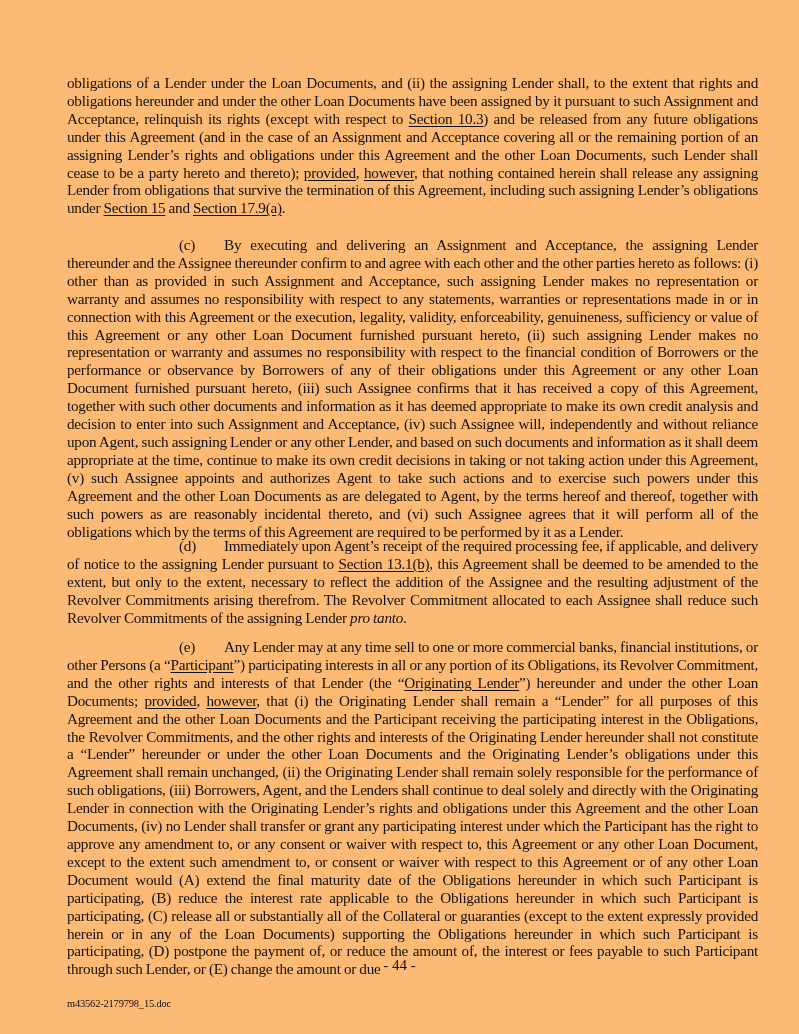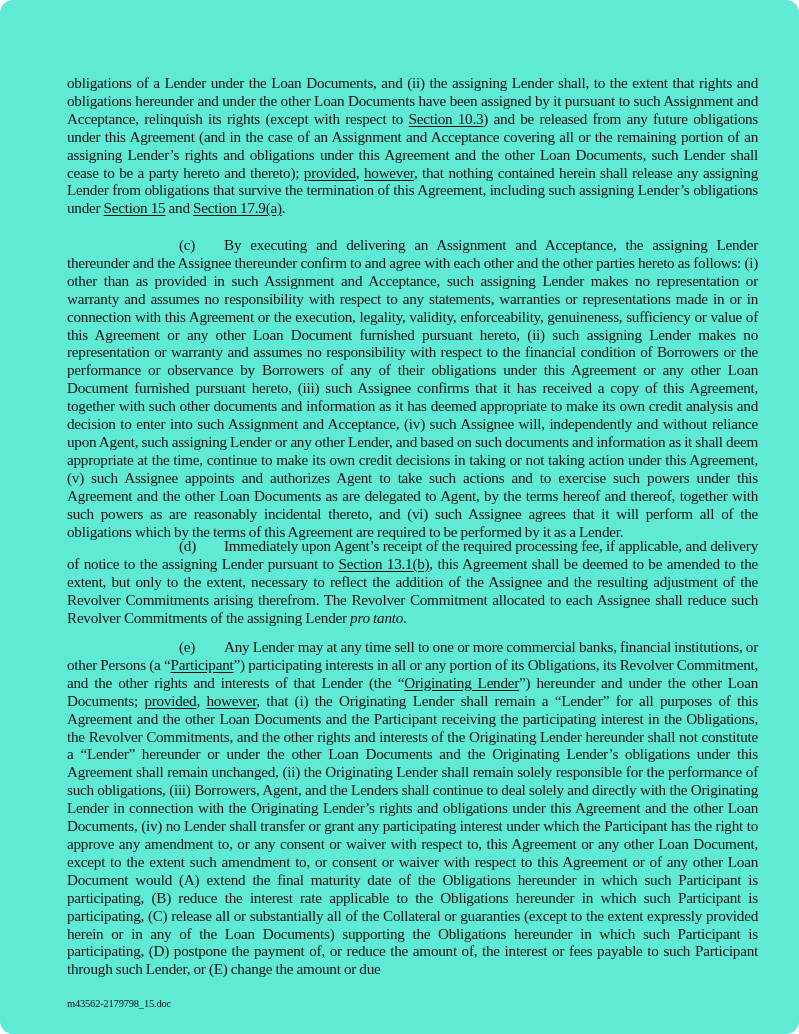--- a/index.html
+++ b/index.html
@@ -1,19 +1,19 @@
 <!DOCTYPE html>
 <html><head>
 <meta charset="utf-8">
 <style>
   html, body { margin: 0; padding: 0; background: #ffffff; }
   body { width: 799px; height: 1034px; position: relative; overflow: hidden; }
   .page {
-    position: absolute; left: 0; top: 0; width: 799px; height: 1034px; background: #5eead4;
-    font-family: "Liberation Serif", serif; color: #111; border-radius: 13px;
+    position: absolute; left: 0; top: 0; width: 799px; height: 1034px; background: #fdba74;
+    font-family: "Liberation Serif", serif; color: #111;
   }
   .para {
     position: absolute; left: 67px; width: 691px;
     font-size: 15.2px; line-height: 17.9px; text-align: justify;
     letter-spacing: -0.25px; word-spacing: -0.3px;
   }
   .ind-label { display: inline-block; width: 112px; }
   u { text-decoration: underline; text-underline-offset: 2px; }
   .pno { position: absolute; left: 0; width: 799px; top: 957px; text-align: center; font-size: 15px; font-family: "Liberation Serif", serif; }
   .foot { position: absolute; left: 67px; top: 988px; font-size: 10.5px; font-family: "Liberation Serif", serif; letter-spacing: -0.2px; margin-top: 10px; }
@@ -24,14 +24,15 @@
 <div class="page">
 
   <div class="para" style="top:74px;"><span>obligations of a Lender under the Loan Documents, and (ii) the assigning Lender shall, to the extent that rights and obligations hereunder and under the other Loan Documents have been assigned by it pursuant to such Assignment and Acceptance, relinquish its rights (except with respect to </span><u>Section 10.3</u><span>) and be released from any future obligations under this Agreement (and in the case of an Assignment and Acceptance covering all or the remaining portion of an assigning Lender’s rights and obligations under this Agreement and the other Loan Documents, such Lender shall cease to be a party hereto and thereto); </span><u>provided</u><span>, </span><u>however</u><span>, that nothing contained herein shall release any assigning Lender from obligations that survive the termination of this Agreement, including such assigning Lender’s obligations under </span><u>Section 15</u><span> and </span><u>Section 17.9(a)</u><span>.</span></div>
 
   <div class="para" style="top:236px;"><span class="ind-label"></span><span style="display:inline-block;width:45px;">(c)</span><span>By executing and delivering an Assignment and Acceptance, the assigning Lender thereunder and the Assignee thereunder confirm to and agree with each other and the other parties hereto as follows: (i) other than as provided in such Assignment and Acceptance, such assigning Lender makes no representation or warranty and assumes no responsibility with respect to any statements, warranties or representations made in or in connection with this Agreement or the execution, legality, validity, enforceability, genuineness, sufficiency or value of this Agreement or any other Loan Document furnished pursuant hereto, (ii) such assigning Lender makes no representation or warranty and assumes no responsibility with respect to the financial condition of Borrowers or the performance or observance by Borrowers of any of their obligations under this Agreement or any other Loan Document furnished pursuant hereto, (iii) such Assignee confirms that it has received a copy of this Agreement, together with such other documents and information as it has deemed appropriate to make its own credit analysis and decision to enter into such Assignment and Acceptance, (iv) such Assignee will, independently and without reliance upon Agent, such assigning Lender or any other Lender, and based on such documents and information as it shall deem appropriate at the time, continue to make its own credit decisions in taking or not taking action under this Agreement, (v) such Assignee appoints and authorizes Agent to take such actions and to exercise such powers under this Agreement and the other Loan Documents as are delegated to Agent, by the terms hereof and thereof, together with such powers as are reasonably incidental thereto, and (vi) such Assignee agrees that it will perform all of the obligations which by the terms of this Agreement are required to be performed by it as a Lender.</span></div>
 
   <div class="para" style="top:537px;"><span class="ind-label"></span><span style="display:inline-block;width:45px;">(d)</span><span>Immediately upon Agent’s receipt of the required processing fee, if applicable, and delivery of notice to the assigning Lender pursuant to </span><u>Section 13.1(b)</u><span>, this Agreement shall be deemed to be amended to the extent, but only to the extent, necessary to reflect the addition of the Assignee and the resulting adjustment of the Revolver Commitments arising therefrom.  The Revolver Commitment allocated to each Assignee shall reduce such Revolver Commitments of the assigning Lender </span><i>pro tanto</i><span>.</span></div>
 
   <div class="para" style="top:638px;"><span class="ind-label"></span><span style="display:inline-block;width:45px;">(e)</span><span>Any Lender may at any time sell to one or more commercial banks, financial institutions, or other Persons (a “</span><u>Participant</u><span>”) participating interests in all or any portion of its Obligations, its Revolver Commitment, and the other rights and interests of that Lender (the “</span><u>Originating Lender</u><span>”) hereunder and under the other Loan Documents; </span><u>provided</u><span>, </span><u>however</u><span>, that (i) the Originating Lender shall remain a “Lender” for all purposes of this Agreement and the other Loan Documents and the Participant receiving the participating interest in the Obligations, the Revolver Commitments, and the other rights and interests of the Originating Lender hereunder shall not constitute a “Lender” hereunder or under the other Loan Documents and the Originating Lender’s obligations under this Agreement shall remain unchanged, (ii) the Originating Lender shall remain solely responsible for the performance of such obligations, (iii) Borrowers, Agent, and the Lenders shall continue to deal solely and directly with the Originating Lender in connection with the Originating Lender’s rights and obligations under this Agreement and the other Loan Documents, (iv) no Lender shall transfer or grant any participating interest under which the Participant has the right to approve any amendment to, or any consent or waiver with respect to, this Agreement or any other Loan Document, except to the extent such amendment to, or consent or waiver with respect to this Agreement or of any other Loan Document would (A) extend the final maturity date of the Obligations hereunder in which such Participant is participating, (B) reduce the interest rate applicable to the Obligations hereunder in which such Participant is participating, (C) release all or substantially all of the Collateral or guaranties (except to the extent expressly provided herein or in any of the Loan Documents) supporting the Obligations hereunder in which such Participant is participating, (D) postpone the payment of, or reduce the amount of, the interest or fees payable to such Participant through such Lender, or (E) change the amount or due</span></div>
 
+  <div class="pno">- 44 -</div>
   <div class="foot">m43562-2179798_15.doc</div>
 </div>
 
 </body></html>

